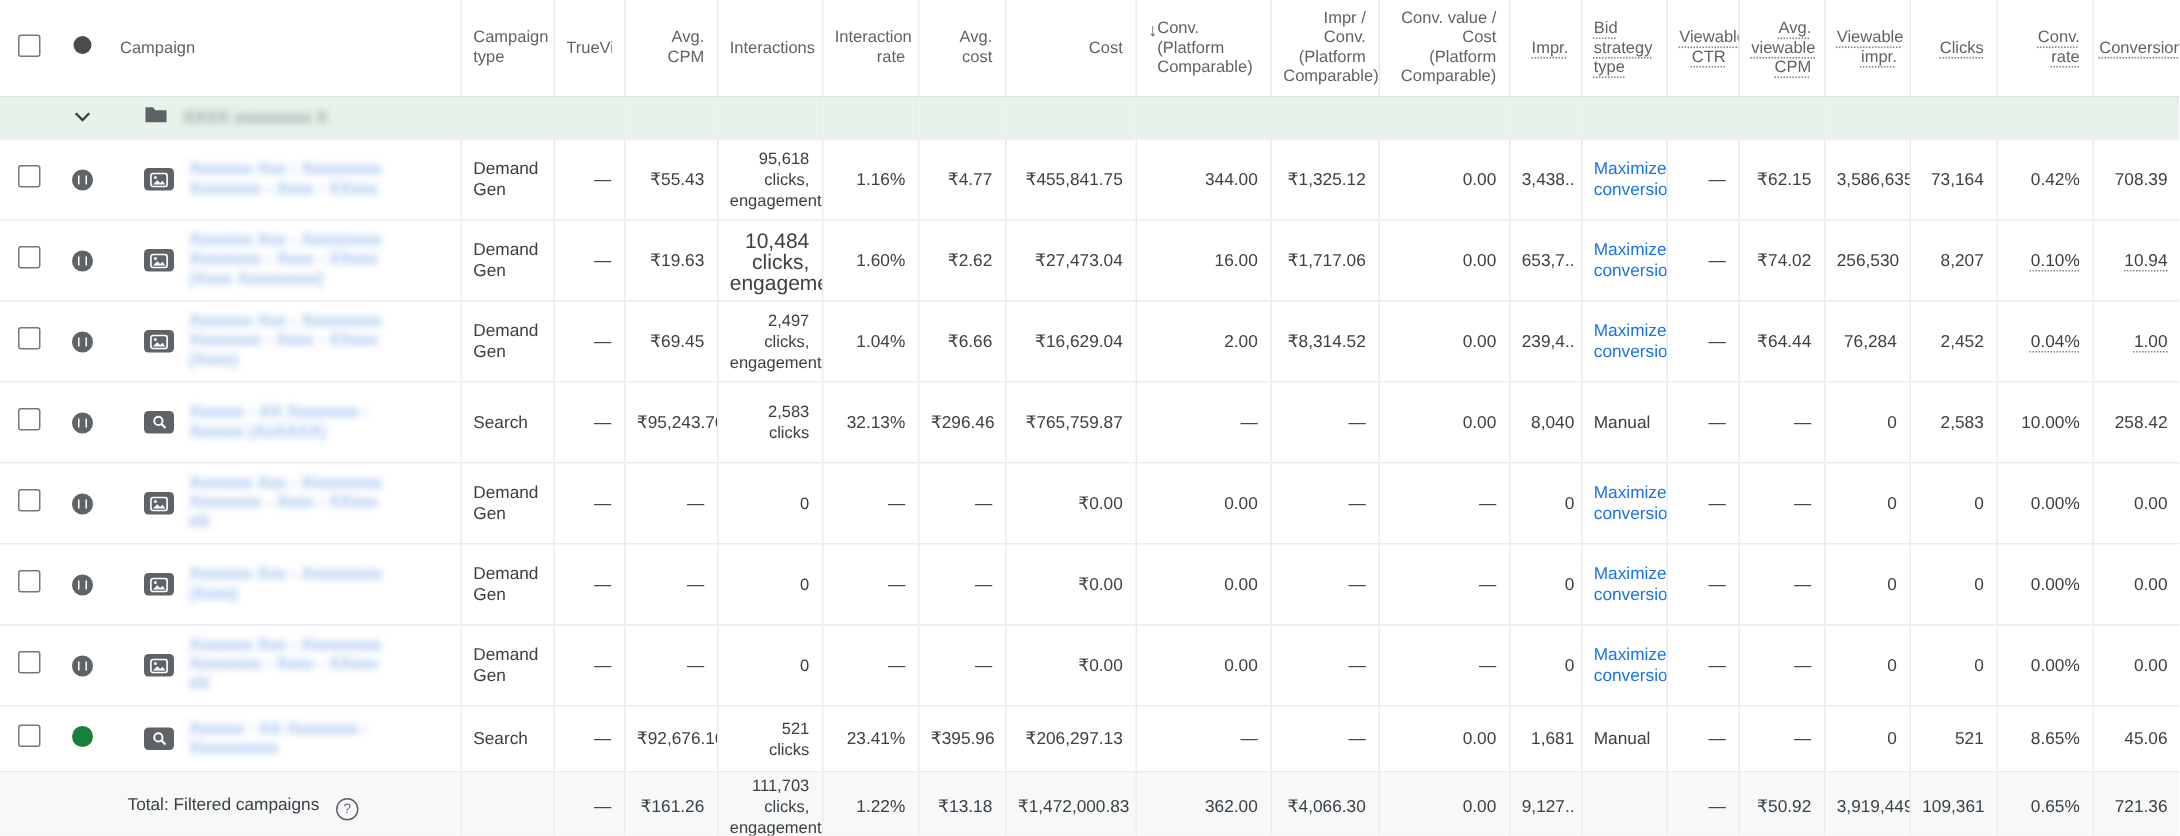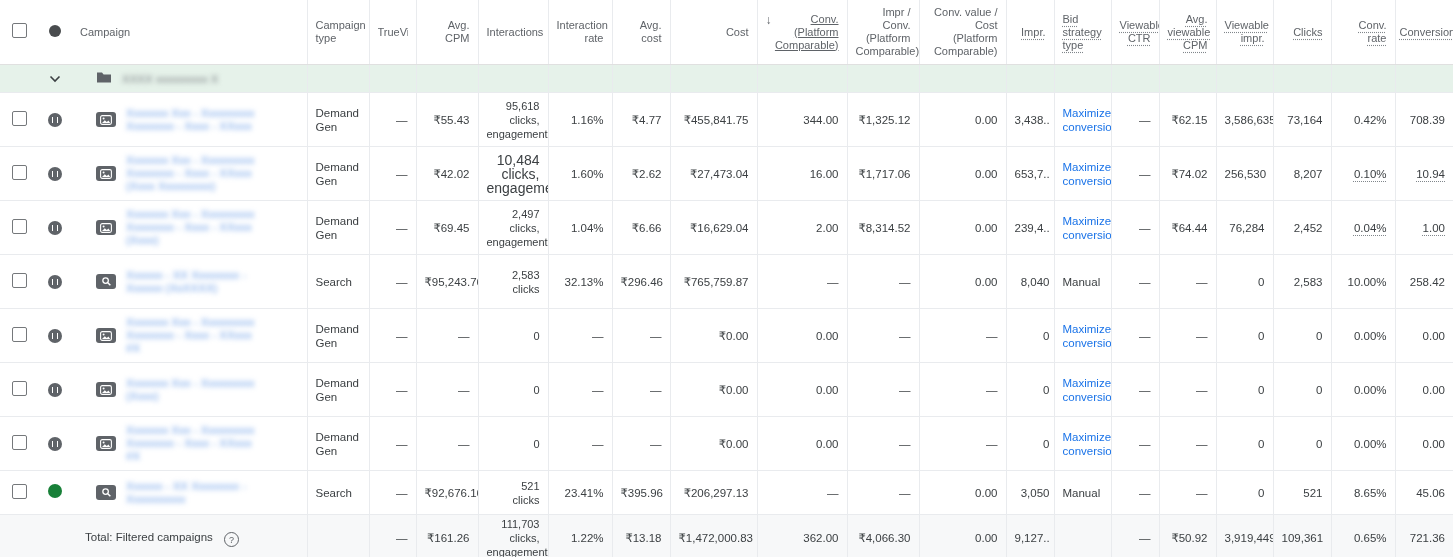--- a/index.html
+++ b/index.html
@@ -33,21 +33,21 @@
   .camp-flex{display:flex;gap:10px;align-items:center;padding-left:16px;}
   .type-badge{width:20px;height:15px;border-radius:3px;background:#5f6368;display:inline-flex;align-items:center;justify-content:center;flex:none;}
   .type-badge svg{display:none;}
   .type-badge.search .ic-search{display:block;}
   .type-badge.demand-gen .ic-dg{display:block;}
   .camp-name{font-size:11.5px;line-height:13px;}
   .link{color:#1a73e8;}
   td.bid{white-space:normal;word-spacing:0;padding-right:0;}
   .conv-head{display:flex;align-items:flex-start;justify-content:space-between;}
   .conv-head .arrow{color:#5f6368;font-size:12px;padding-top:1px;}
-  .conv-head .lbl{flex:1;text-align:right;text-decoration:underline;}
+  .conv-head .lbl{flex:1;text-align:left;}
   .cliphead{white-space:normal;max-height:28px;overflow:hidden;display:block;}
   
   .total-row{background:#f7f8f9;height:47px;}
   .total-row td{font-size:11.5px;}
   .total-label{padding-left:85px;white-space:nowrap;}
   .help{display:inline-flex;width:13px;height:13px;border:1px solid #5f6368;border-radius:50%;font-size:9px;color:#5f6368;align-items:center;justify-content:center;margin-left:8px;vertical-align:-2px;}
   .num-trunc{white-space:nowrap;}
 </style>
 </head>
 <body>
@@ -211,21 +211,21 @@
                 <path d="M2 8 L4.8 5.2 L6.8 7 L8.4 5.5 L10.2 8 Z" fill="#fff"></path>
               </svg>
         </span>
         <span class="camp-name blur-name">Xxxxxxx Xxx - Xxxxxxxxx
 Xxxxxxxx - Xxxx - XXxxx
 (Xxxx Xxxxxxxxx)</span>
       </div>
     </td>
     <td class="left sep">Demand Gen</td>
     <td class="sep">—</td>
-    <td class="sep">₹42.02</td>
+    <td class="sep">₹19.63</td>
     <td class="sep pre" style="font-size:14px">10,484
 clicks,
 engagements</td>
     <td class="sep">1.60%</td>
     <td class="sep">₹2.62</td>
     <td class="sep">₹27,473.04</td>
     <td class="sep">16.00</td>
     <td class="sep">₹1,717.06</td>
     <td class="sep">0.00</td>
     <td class="sep num-trunc" style="padding-right:4px">653,7..</td>
@@ -464,21 +464,21 @@
     <td class="sep">—</td>
     <td class="sep">₹92,676.16</td>
     <td class="sep pre" style="font-size:11px">521
 clicks</td>
     <td class="sep">23.41%</td>
     <td class="sep">₹395.96</td>
     <td class="sep">₹206,297.13</td>
     <td class="sep">—</td>
     <td class="sep">—</td>
     <td class="sep">0.00</td>
-    <td class="sep num-trunc" style="padding-right:4px">3,050</td>
+    <td class="sep num-trunc" style="padding-right:4px">1,681</td>
     <td class="left sep bid">Manual</td>
     <td class="sep">—</td>
     <td class="sep">—</td>
     <td class="sep">0</td>
     <td class="sep">521</td>
     <td class="sep">8.65%</td>
     <td class="sep">45.06</td>
   </tr>
     </tbody>
 

